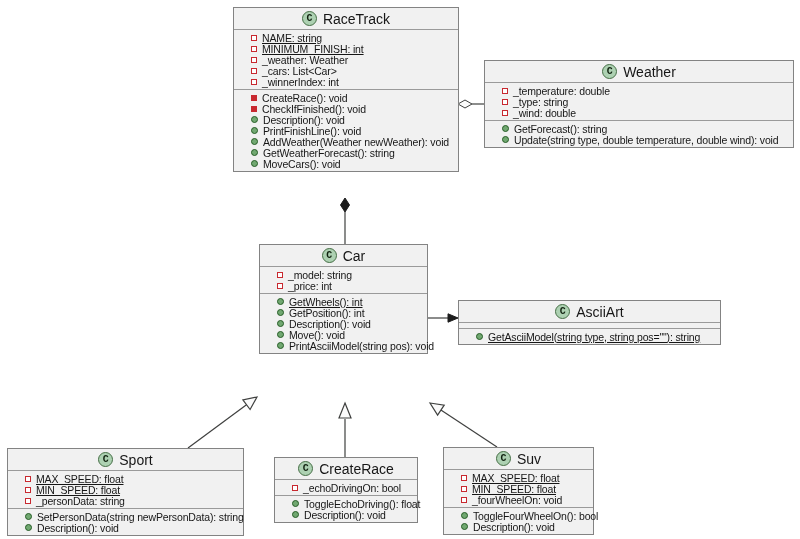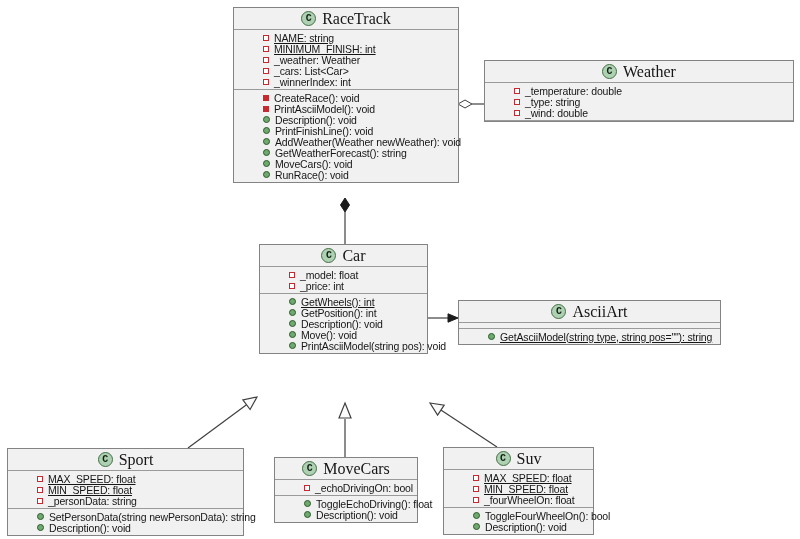--- a/index.html
+++ b/index.html
@@ -19,25 +19,25 @@
   html,body{width:800px;height:539px;background:var(--bg);overflow:hidden;
     font-family:"Liberation Sans","DejaVu Sans",sans-serif;color:var(--text);}
   #canvas{position:relative;width:800px;height:539px;}
   #edges{position:absolute;left:0;top:0;width:800px;height:539px;z-index:0;}
   .uml-class{position:absolute;background:var(--box-fill);border:1px solid var(--box-border);z-index:1;}
   .cls-header{height:22px;display:flex;align-items:center;justify-content:center;gap:6px;
     border-bottom:1px solid var(--sep);padding:0 6px;}
   .badge{width:15px;height:15px;flex:none;border-radius:50%;background:var(--badge-fill);
     border:1px solid var(--badge-border);display:flex;align-items:center;justify-content:center;
     font-family:"Liberation Mono","DejaVu Sans Mono",monospace;font-weight:bold;font-size:10px;color:#10210f;}
-  .cls-title{font-size:16px;white-space:nowrap;font-family:Liberation Serif, serif;}
+  .cls-title{font-size:14px;white-space:nowrap;}
   .compartment{padding:2px 0 2px 0;}
   .compartment.fields{border-bottom:1px solid var(--sep);}
   .compartment.empty{height:6px;padding:0;}
-  .member{height:11px;display:flex;align-items:center;white-space:nowrap;padding-left:5px;padding-right:3px;margin-left:24px;}
+  .member{height:11px;display:flex;align-items:center;white-space:nowrap;padding-left:17px;padding-right:3px;}
   .mtext{font-size:10.5px;letter-spacing:-0.15px;}
   .mtext.static{text-decoration:underline;text-decoration-thickness:1px;text-underline-offset:1px;}
   .micon{display:inline-block;flex:none;margin-right:5px;}
   .micon.private-field{width:6px;height:6px;border:1px solid var(--red);background:#fff;}
   .micon.private-method{width:6px;height:6px;background:var(--red);border:1px solid var(--red);}
   .micon.public-method{width:7px;height:7px;border-radius:50%;background:var(--green-fill);border:1px solid var(--green-border);}
 </style>
 </head>
 <body>
 
@@ -91,21 +91,21 @@
           <span class="mtext">_winnerIndex: int</span>
         </div>
       </div>
     <div class="compartment methods">
         <div class="member">
           <span class="micon private-method"></span>
           <span class="mtext">CreateRace(): void</span>
         </div>
         <div class="member">
           <span class="micon private-method"></span>
-          <span class="mtext">PrintAsciiModel(): void</span>
+          <span class="mtext">CheckIfFinished(): void</span>
         </div>
         <div class="member">
           <span class="micon public-method"></span>
           <span class="mtext">Description(): void</span>
         </div>
         <div class="member">
           <span class="micon public-method"></span>
           <span class="mtext">PrintFinishLine(): void</span>
         </div>
         <div class="member">
@@ -113,24 +113,20 @@
           <span class="mtext">AddWeather(Weather newWeather): void</span>
         </div>
         <div class="member">
           <span class="micon public-method"></span>
           <span class="mtext">GetWeatherForecast(): string</span>
         </div>
         <div class="member">
           <span class="micon public-method"></span>
           <span class="mtext">MoveCars(): void</span>
         </div>
-        <div class="member">
-          <span class="micon public-method"></span>
-          <span class="mtext">RunRace(): void</span>
-        </div>
       </div>
   </div>
 
   <div class="uml-class" style="left:484px;top:60px;width:310px;">
     <div class="cls-header">
       <span class="badge">C</span>
       <span class="cls-title">Weather</span>
     </div>
     <div class="compartment fields">
         <div class="member">
@@ -139,31 +135,41 @@
         </div>
         <div class="member">
           <span class="micon private-field"></span>
           <span class="mtext">_type: string</span>
         </div>
         <div class="member">
           <span class="micon private-field"></span>
           <span class="mtext">_wind: double</span>
         </div>
       </div>
+    <div class="compartment methods">
+        <div class="member">
+          <span class="micon public-method"></span>
+          <span class="mtext">GetForecast(): string</span>
+        </div>
+        <div class="member">
+          <span class="micon public-method"></span>
+          <span class="mtext">Update(string type, double temperature, double wind): void</span>
+        </div>
+      </div>
   </div>
 
   <div class="uml-class" style="left:259px;top:244px;width:169px;">
     <div class="cls-header">
       <span class="badge">C</span>
       <span class="cls-title">Car</span>
     </div>
     <div class="compartment fields">
         <div class="member">
           <span class="micon private-field"></span>
-          <span class="mtext">_model: float</span>
+          <span class="mtext">_model: string</span>
         </div>
         <div class="member">
           <span class="micon private-field"></span>
           <span class="mtext">_price: int</span>
         </div>
       </div>
     <div class="compartment methods">
         <div class="member">
           <span class="micon public-method"></span>
           <span class="mtext static">GetWheels(): int</span>
@@ -228,21 +234,21 @@
         <div class="member">
           <span class="micon public-method"></span>
           <span class="mtext">Description(): void</span>
         </div>
       </div>
   </div>
 
   <div class="uml-class" style="left:274px;top:457px;width:144px;">
     <div class="cls-header">
       <span class="badge">C</span>
-      <span class="cls-title">MoveCars</span>
+      <span class="cls-title">CreateRace</span>
     </div>
     <div class="compartment fields">
         <div class="member">
           <span class="micon private-field"></span>
           <span class="mtext">_echoDrivingOn: bool</span>
         </div>
       </div>
     <div class="compartment methods">
         <div class="member">
           <span class="micon public-method"></span>
@@ -264,21 +270,21 @@
         <div class="member">
           <span class="micon private-field"></span>
           <span class="mtext static">MAX_SPEED: float</span>
         </div>
         <div class="member">
           <span class="micon private-field"></span>
           <span class="mtext static">MIN_SPEED: float</span>
         </div>
         <div class="member">
           <span class="micon private-field"></span>
-          <span class="mtext">_fourWheelOn: float</span>
+          <span class="mtext">_fourWheelOn: void</span>
         </div>
       </div>
     <div class="compartment methods">
         <div class="member">
           <span class="micon public-method"></span>
           <span class="mtext">ToggleFourWheelOn(): bool</span>
         </div>
         <div class="member">
           <span class="micon public-method"></span>
           <span class="mtext">Description(): void</span>

